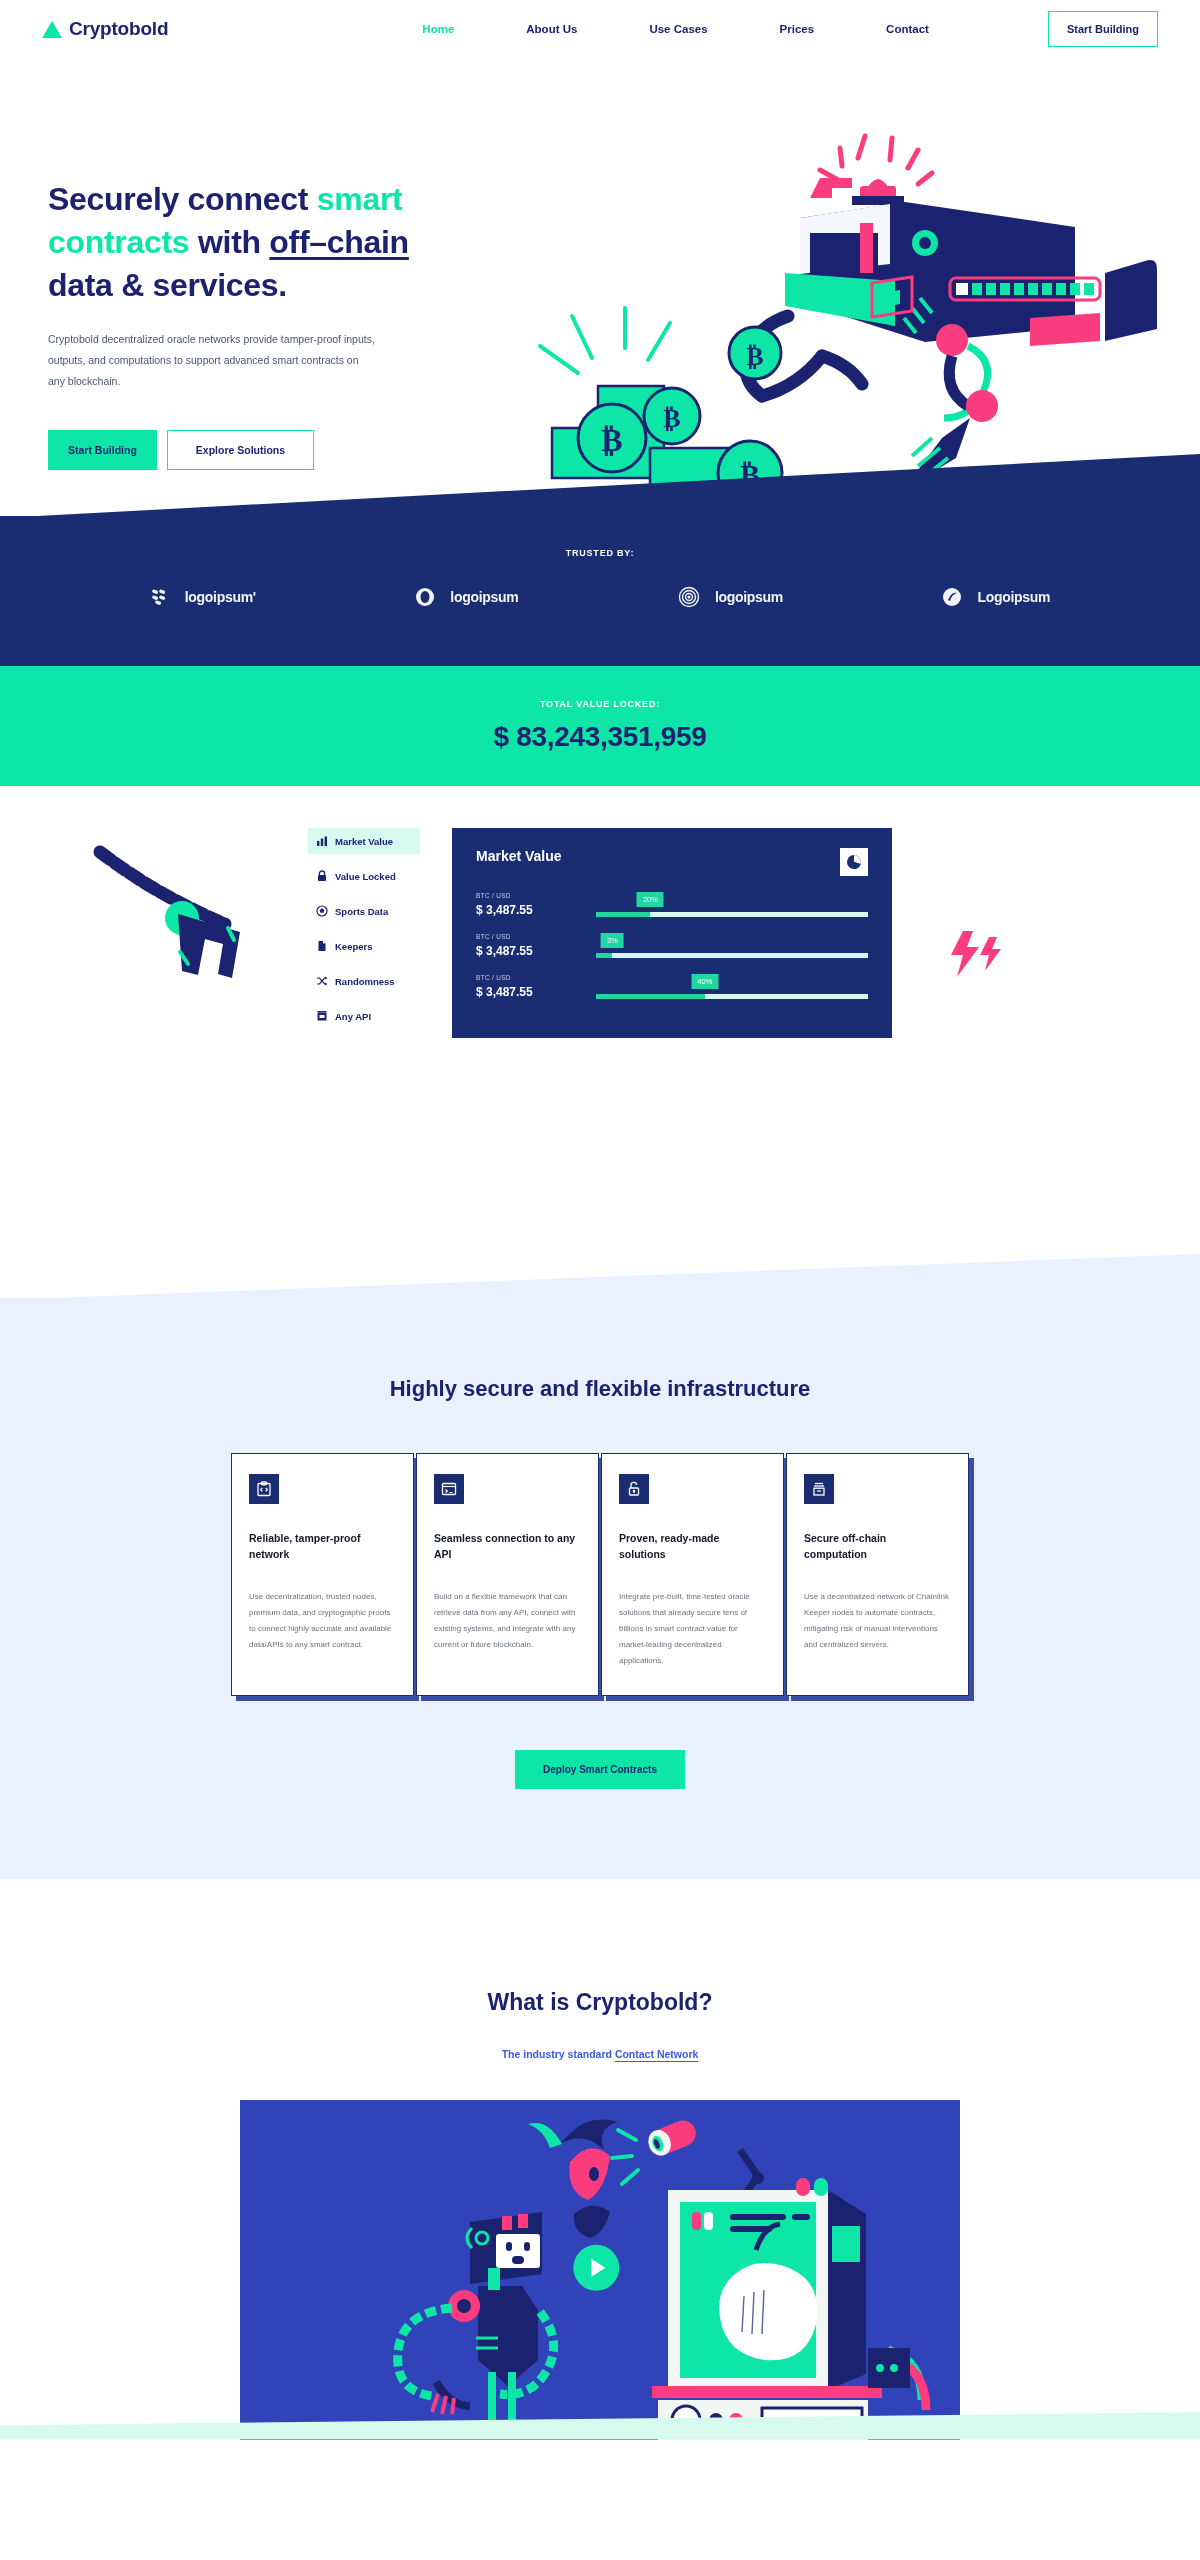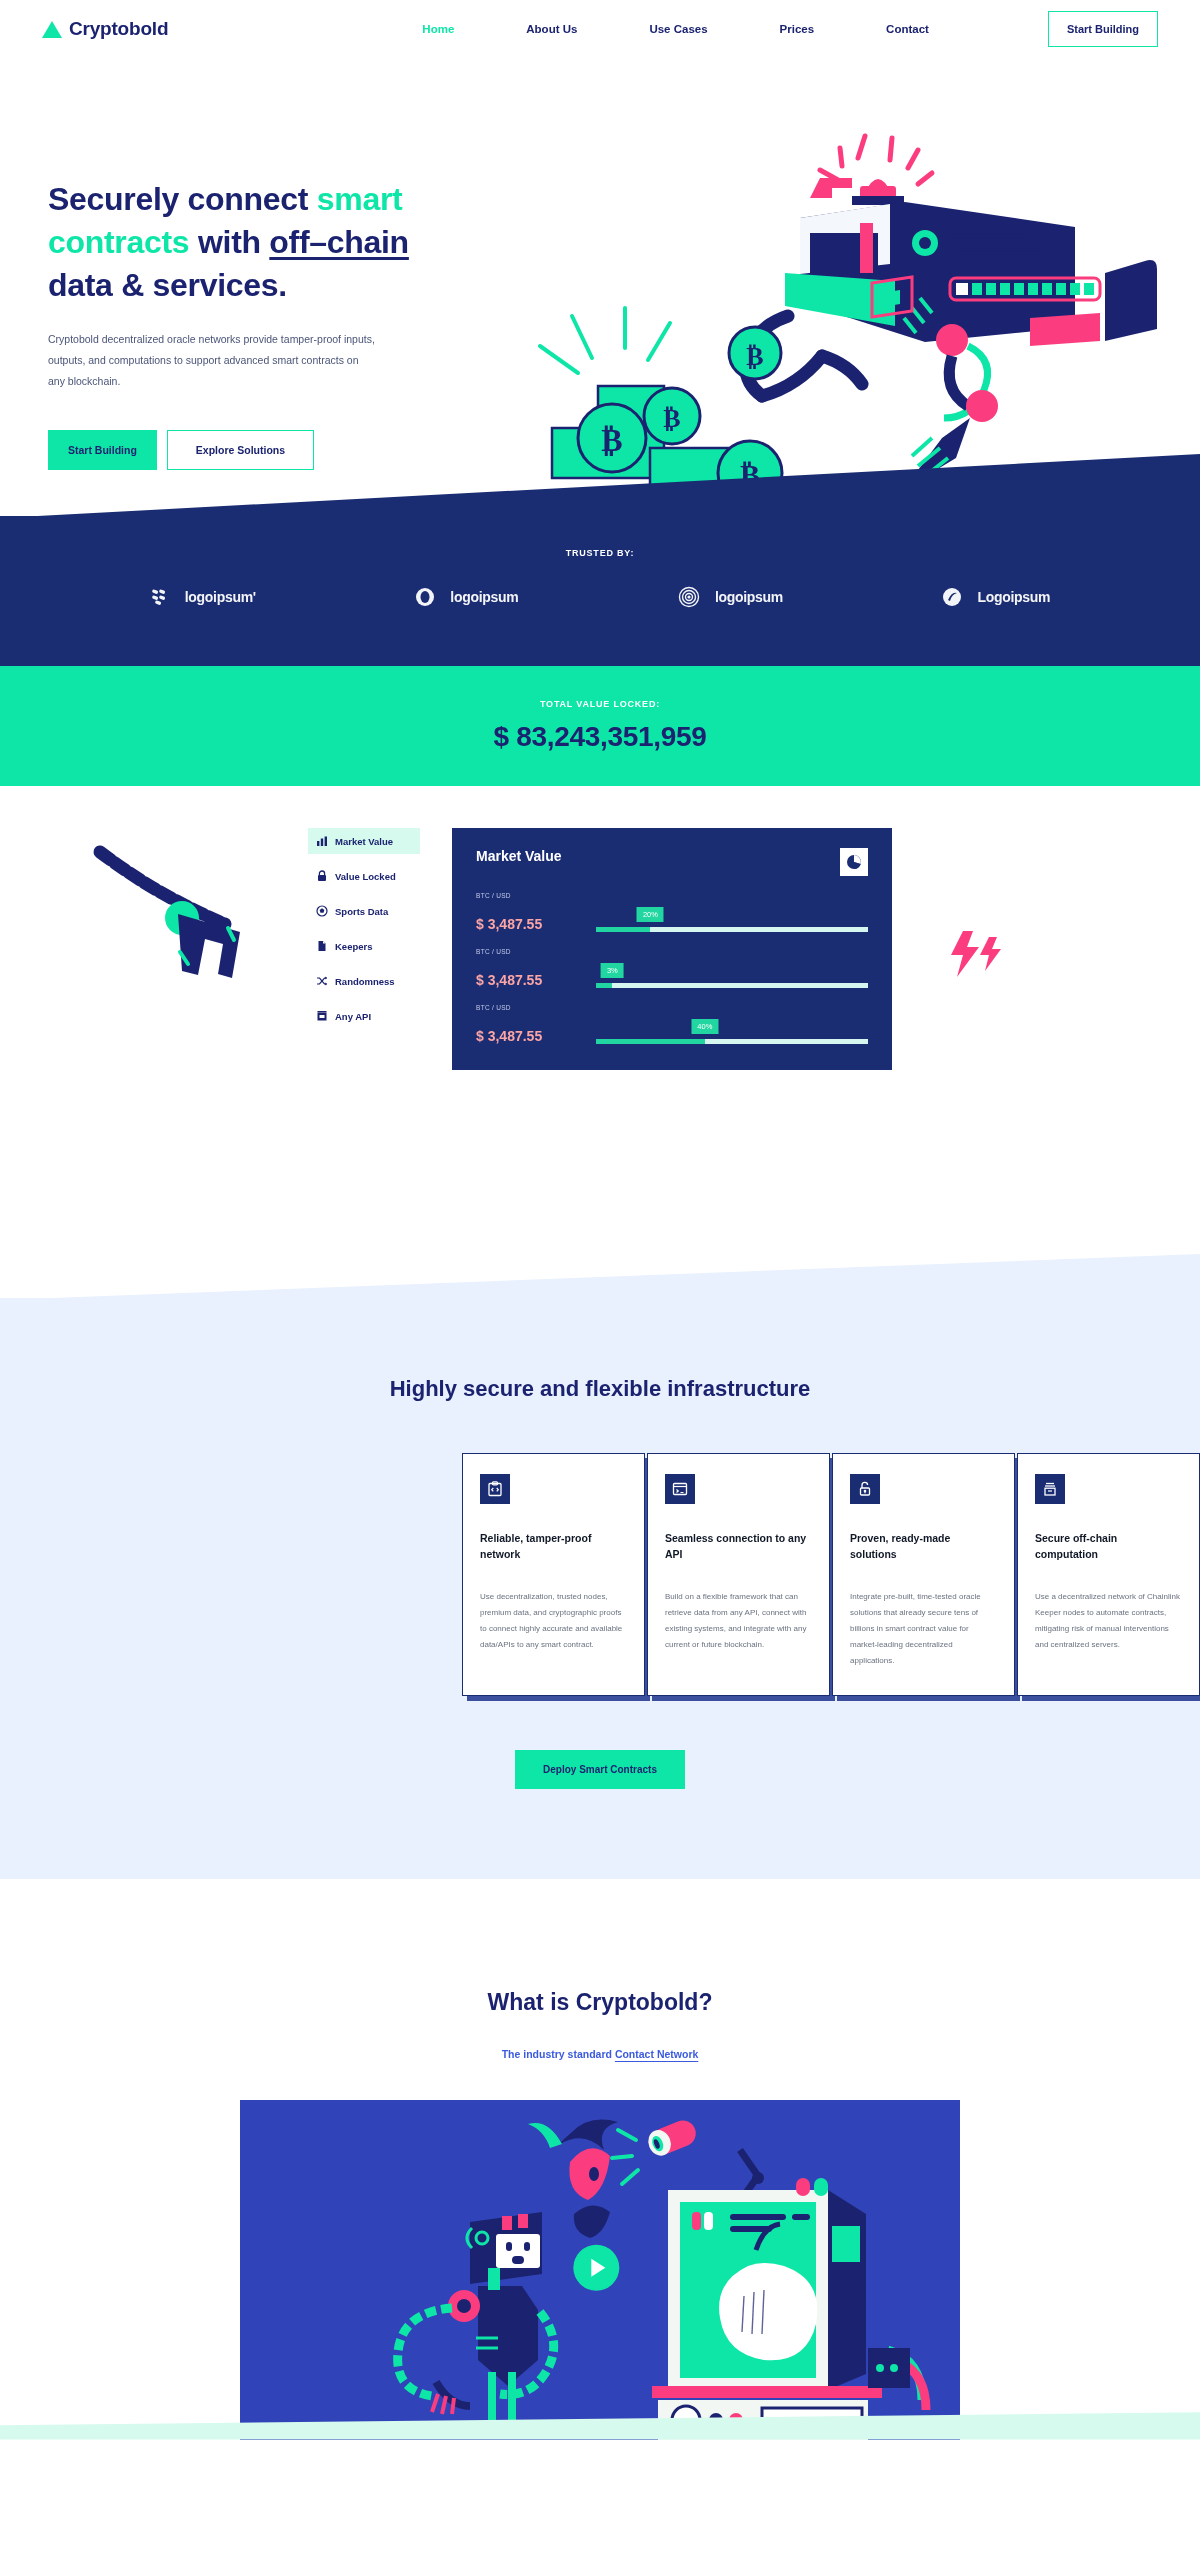--- a/index.html
+++ b/index.html
@@ -88,32 +88,32 @@
   .tab-item { display: flex; align-items: center; gap: 7px; font-size: 9.5px; font-weight: 600; color: #1b2370; padding: 7px 8px; cursor: pointer; margin-bottom: 9px; }
   .tab-item.active { background: #d6fbee; }
   .tab-ico { width: 12px; height: 12px; display: inline-flex; align-items: center; justify-content: center; }
   .panel { width: 440px; background: #1b2d72; padding: 20px 24px 26px 24px; }
   .panel-head { display: flex; align-items: flex-start; justify-content: space-between; }
   .panel-title { font-size: 14px; font-weight: bold; color: #fff; }
   .panel-badge { width: 28px; height: 28px; background: #fff; display: flex; align-items: center; justify-content: center; }
   .row { margin-top: 16px; display: flex; align-items: flex-end; }
   .row-left { width: 120px; }
   .row-pair { font-size: 6.5px; color: #c2cbe8; letter-spacing: 0.3px; }
-  .row-price { font-size: 14px; font-weight: bold; color: #fca5a5; margin-top: 17px; }
+  .row-price { font-size: 12px; font-weight: bold; color: #ffffff; margin-top: 4px; }
   .row-right { flex: 1; position: relative; padding-top: 18px; }
   .pct-chip { position: absolute; top: -2px; background: #21d6a0; color: #fff; font-size: 7.5px; padding: 3px 6px; transform: translateX(-50%); }
   .track { height: 5px; background: #d6f6f0; width: 100%; position: relative; }
   .fill { height: 5px; background: #21d6a0; position: absolute; left: 0; top: 0; }
 
   
   .infra { position: relative; background: #e9f0fe; padding-top: 74px; padding-bottom: 90px; }
   .infra::before { content: ""; position: absolute; top: -44px; left: 0; width: 100%; height: 46px; background: #e9f0fe; clip-path: polygon(0 100%, 100% 0, 100% 100%, 0 100%); }
   .infra::after { content: ""; position: absolute; bottom: -42px; left: 0; width: 100%; height: 44px; background: #e9f0fe; clip-path: polygon(0 0, 100% 0, 0 100%); }
   .infra-title { text-align: center; font-size: 22px; font-weight: bold; color: #1b2370; line-height: 1.5; }
-  .cards { display: flex; justify-content: flex-end; gap: 2px; margin-top: 48px; }
+  .cards { display: flex; justify-content: center; gap: 2px; margin-top: 48px; }
   .card { width: 183px; background: #fff; border: 1.5px solid #1b2d72; box-shadow: 5px 5px 0 #3a4f9e; padding: 20px 17px 26px 17px; }
   .card-ico { width: 30px; height: 30px; background: #1b2d72; display: flex; align-items: center; justify-content: center; }
   .card-title { font-size: 10.5px; font-weight: bold; color: #111827; margin-top: 26px; line-height: 1.55; }
   .card-text { font-size: 8px; color: #6b7280; line-height: 2.0; margin-top: 26px; }
   .deploy-wrap { display: flex; justify-content: center; margin-top: 54px; }
   .btn-deploy { background: #0ee6a8; color: #1b2370; border: none; font-size: 10px; font-weight: bold; padding: 14px 28px; cursor: pointer; font-family: inherit; }
 
   
   .whatis { background: #fff; padding-top: 110px; text-align: center; position: relative; }
   .whatis-title { font-size: 23px; font-weight: bold; color: #1b2370; }

